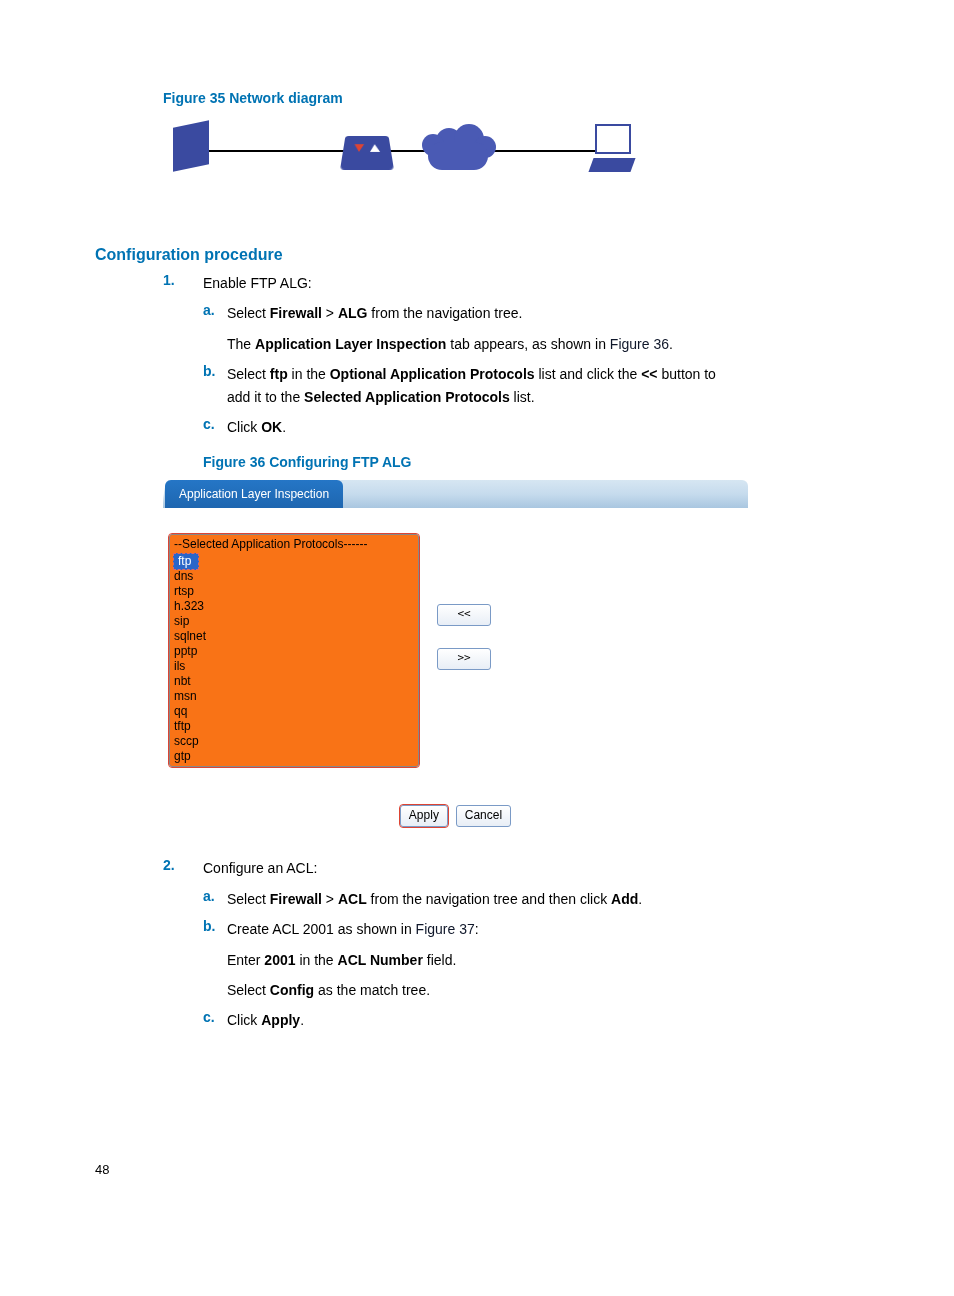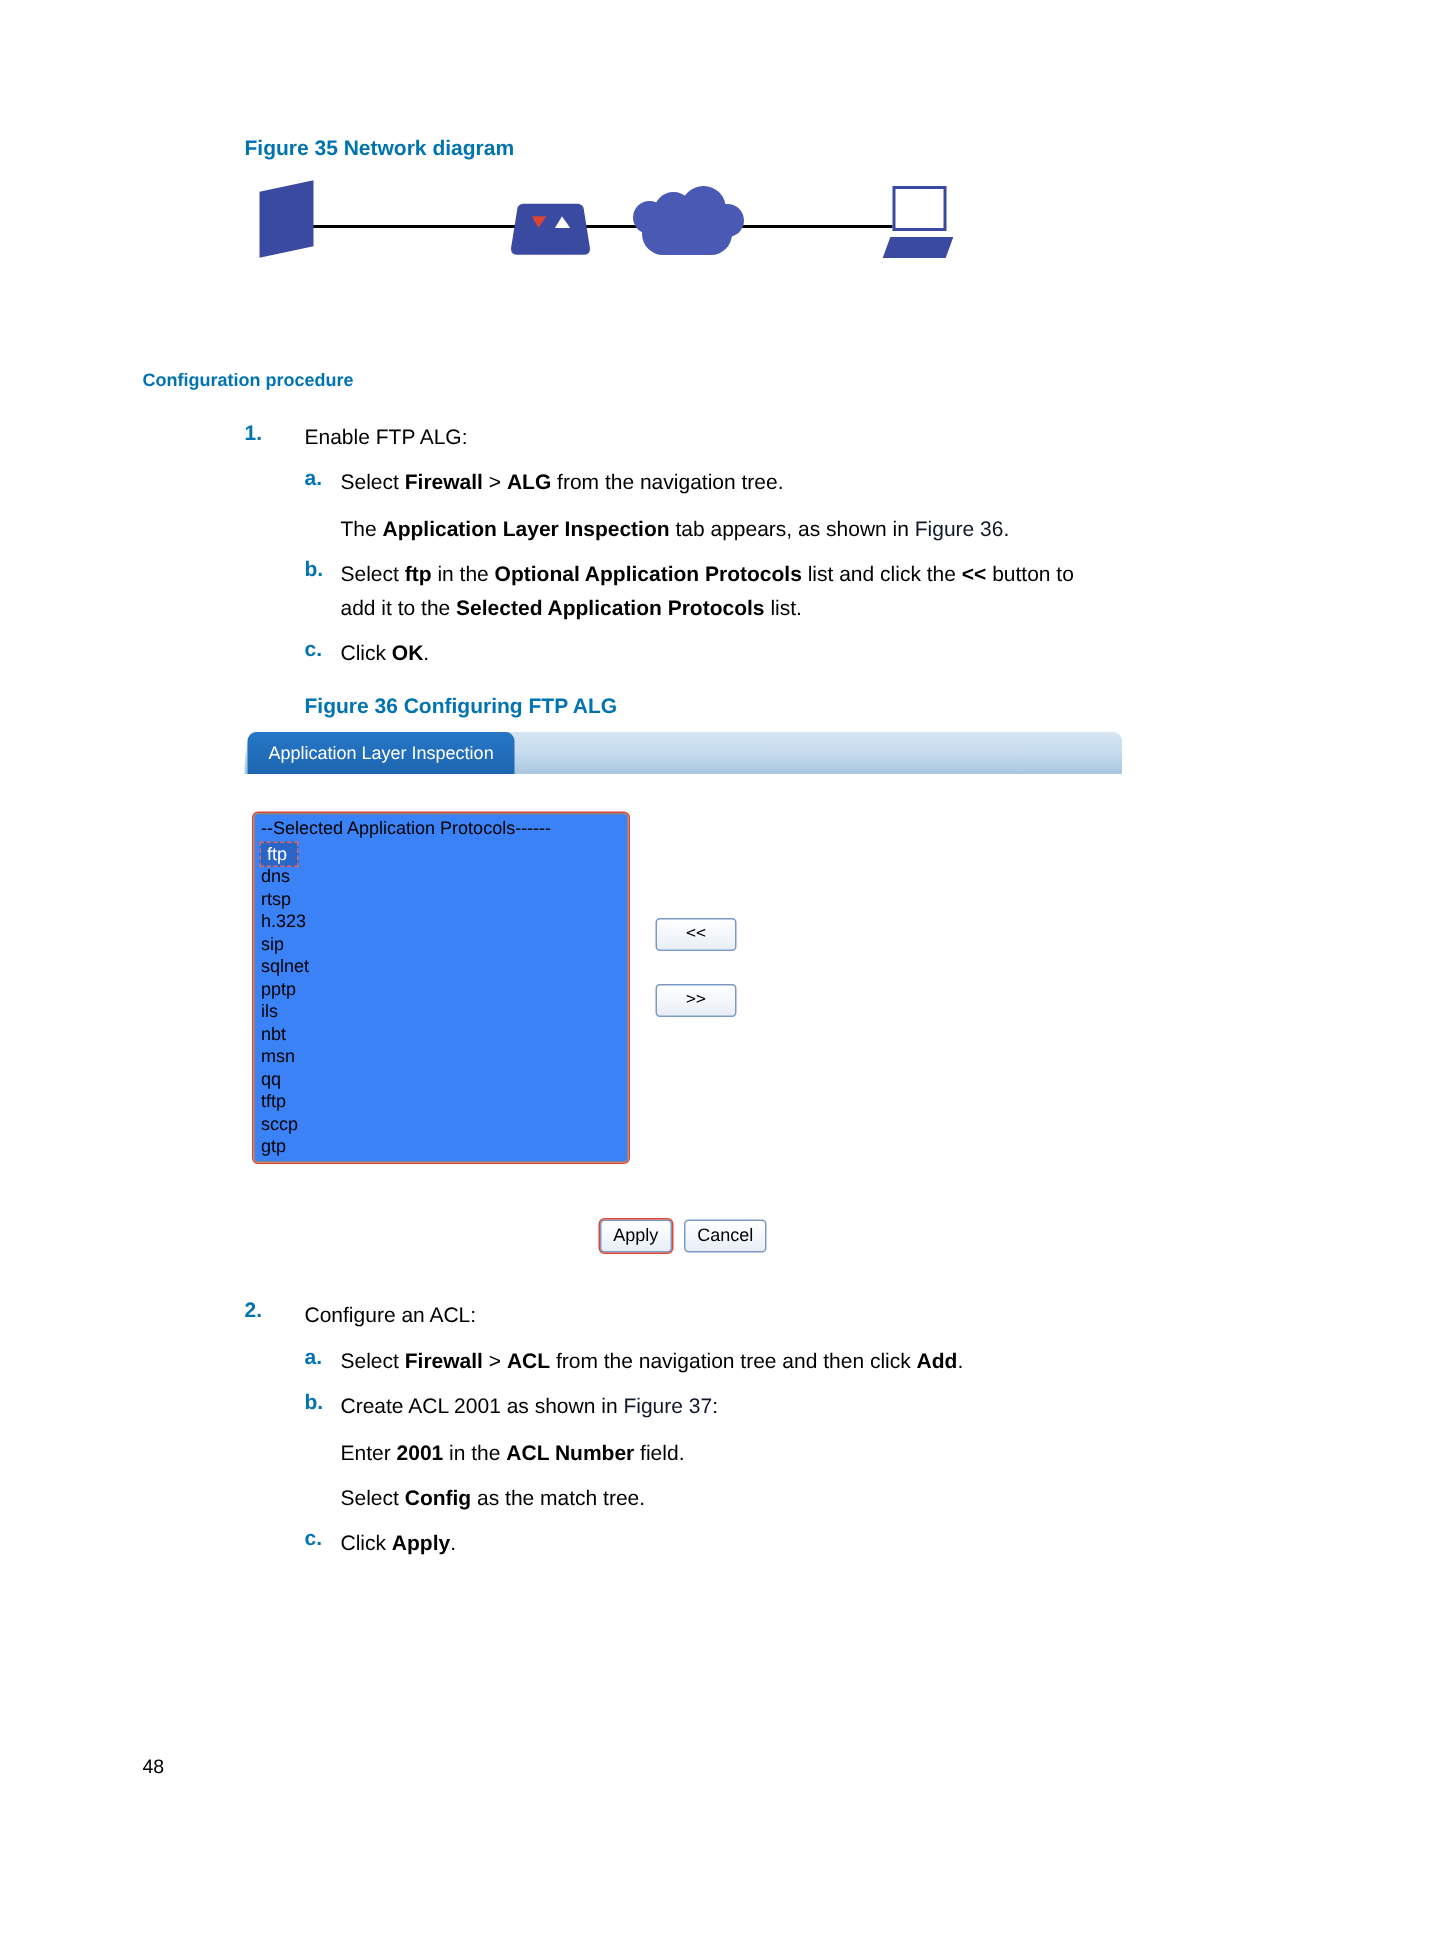--- a/index.html
+++ b/index.html
@@ -20,23 +20,23 @@
   .figure-caption {
     color: #0073b3;
     font-weight: bold;
     font-size: 14px;
     margin-bottom: 10px;
     margin-left: 68px;
   }
   .section-heading {
     color: #0073b3;
     font-weight: bold;
-    font-size: 12px;
+    font-size: 16px;
     margin-top: 30px;
-    margin-bottom: 20px;
+    margin-bottom: 8px;
   }
   .num-list {
     margin-left: 68px;
   }
   .num-row {
     display: flex;
     margin-bottom: 8px;
   }
   .num-marker {
     color: #0073b3;
@@ -212,21 +212,21 @@
     padding: 26px 6px 10px 6px;
     gap: 18px;
     align-items: flex-start;
   }
   .listbox {
     width: 248px;
     border: 1px solid #888;
     border-radius: 3px;
     font-size: 12px;
     line-height: 15px;
-    background: #3b82f6;
+    background: #f97316;
     position: relative;
   }
   .listbox.left {
     outline: 1px solid #d43;
     outline-offset: 0px;
   }
   .list-header {
     padding: 2px 4px;
     font-size: 12px;
     color: #000;

